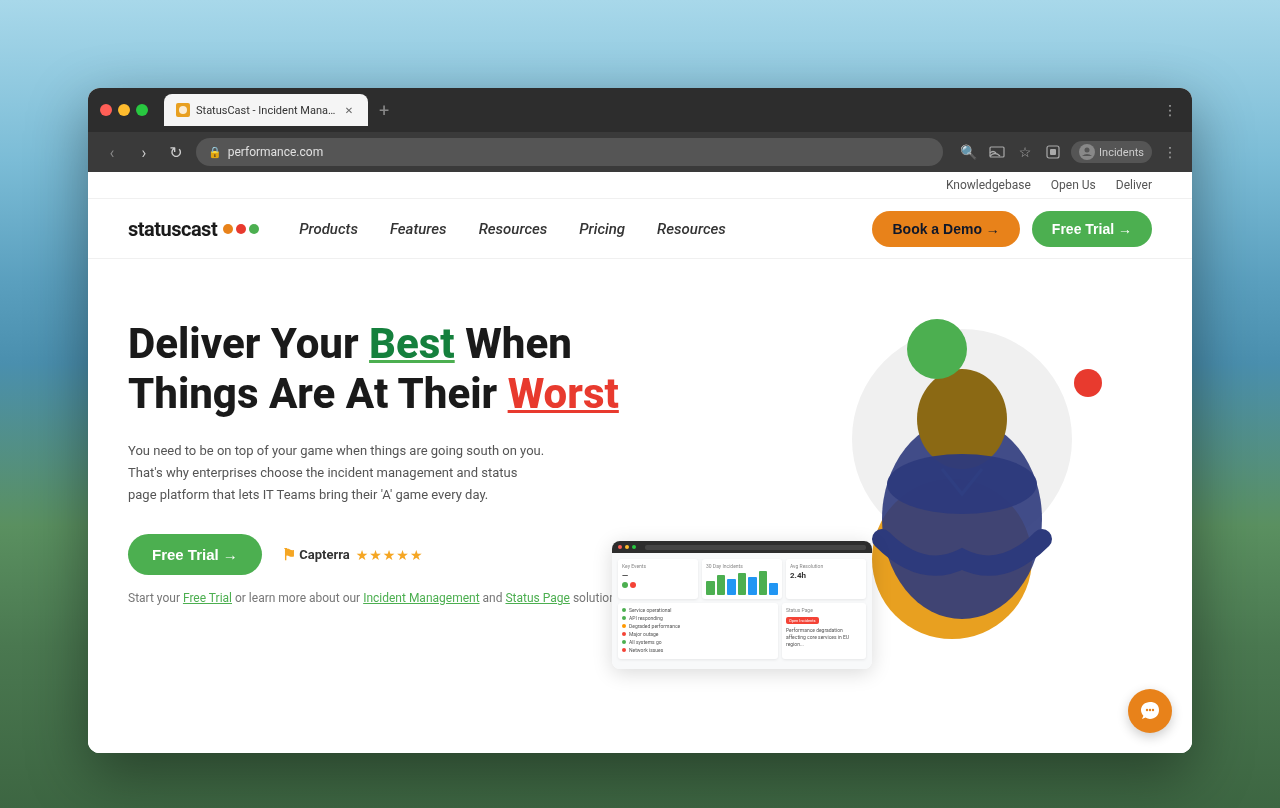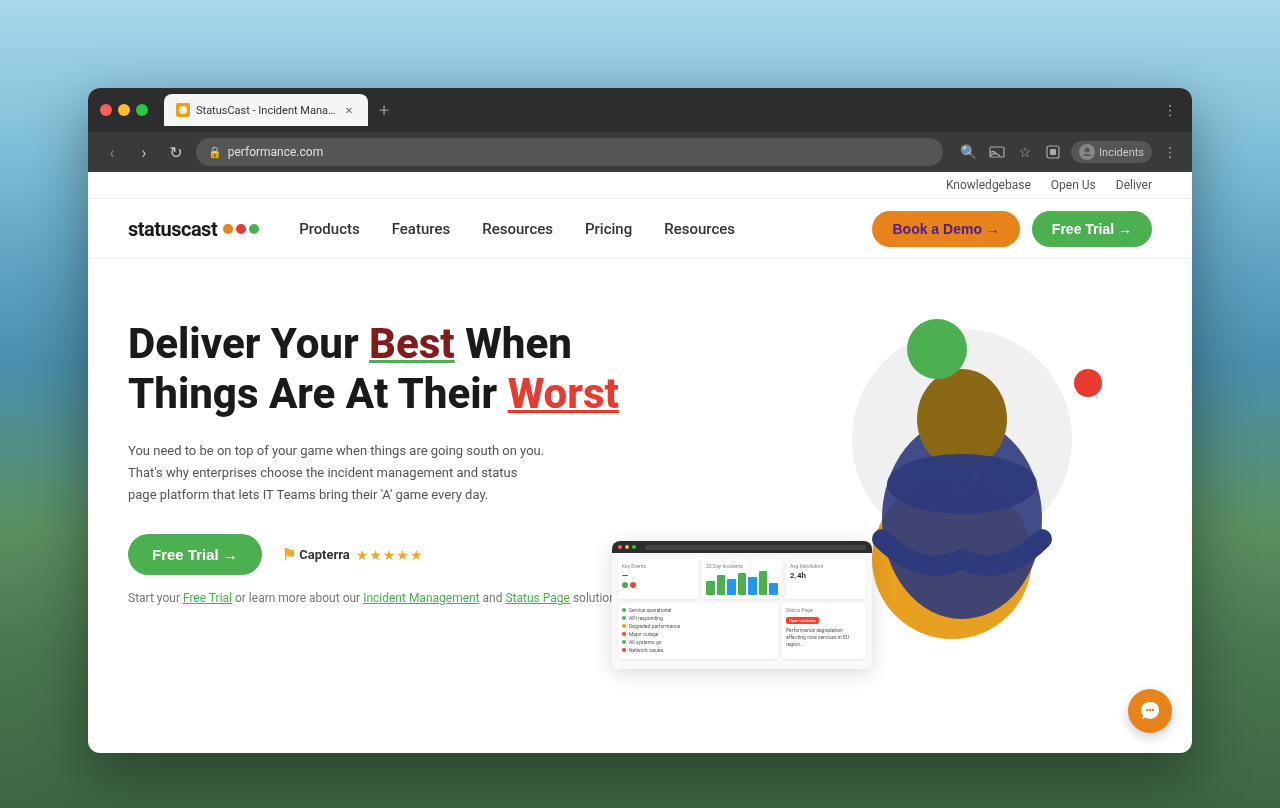--- a/index.html
+++ b/index.html
@@ -227,21 +227,20 @@
       color: #3a3a3a;
     }
 
     
     .website {
       flex: 1;
       background: #fff;
       overflow: hidden;
       display: flex;
       flex-direction: column;
-      border-radius: 21px;
     }
 
     
     .utility-nav {
       background: #fff;
       display: flex;
       justify-content: flex-end;
       padding: 6px 40px;
       border-bottom: 1px solid #f0f0f0;
       gap: 20px;
@@ -300,31 +299,32 @@
       gap: 32px;
       flex: 1;
     }
 
     .nav-link {
       font-size: 15px;
       color: #333;
       cursor: pointer;
       text-decoration: none;
       font-weight: 500;
+      font-style: italic;
     }
 
     .nav-ctas {
       display: flex;
       gap: 12px;
       align-items: center;
     }
 
     .btn-demo {
       background: #e8821a;
-      color: #4c1d95;
+      color: #0f172a;
       border: none;
       border-radius: 24px;
       padding: 10px 20px;
       font-size: 14px;
       font-weight: 600;
       cursor: pointer;
       display: flex;
       align-items: center;
       gap: 6px;
     }
@@ -363,21 +363,21 @@
 
     .hero-headline {
       font-size: 42px;
       font-weight: 800;
       color: #1a1a1a;
       line-height: 1.2;
       margin-bottom: 20px;
     }
 
     .hero-headline .highlight-green {
-      color: #7f1d1d;
+      color: #15803d;
       text-decoration: underline;
       text-decoration-color: #4caf50;
       text-decoration-thickness: 3px;
     }
 
     .hero-headline .highlight-red {
       color: #e83a2e;
       text-decoration: underline;
       text-decoration-color: #e83a2e;
       text-decoration-thickness: 3px;

